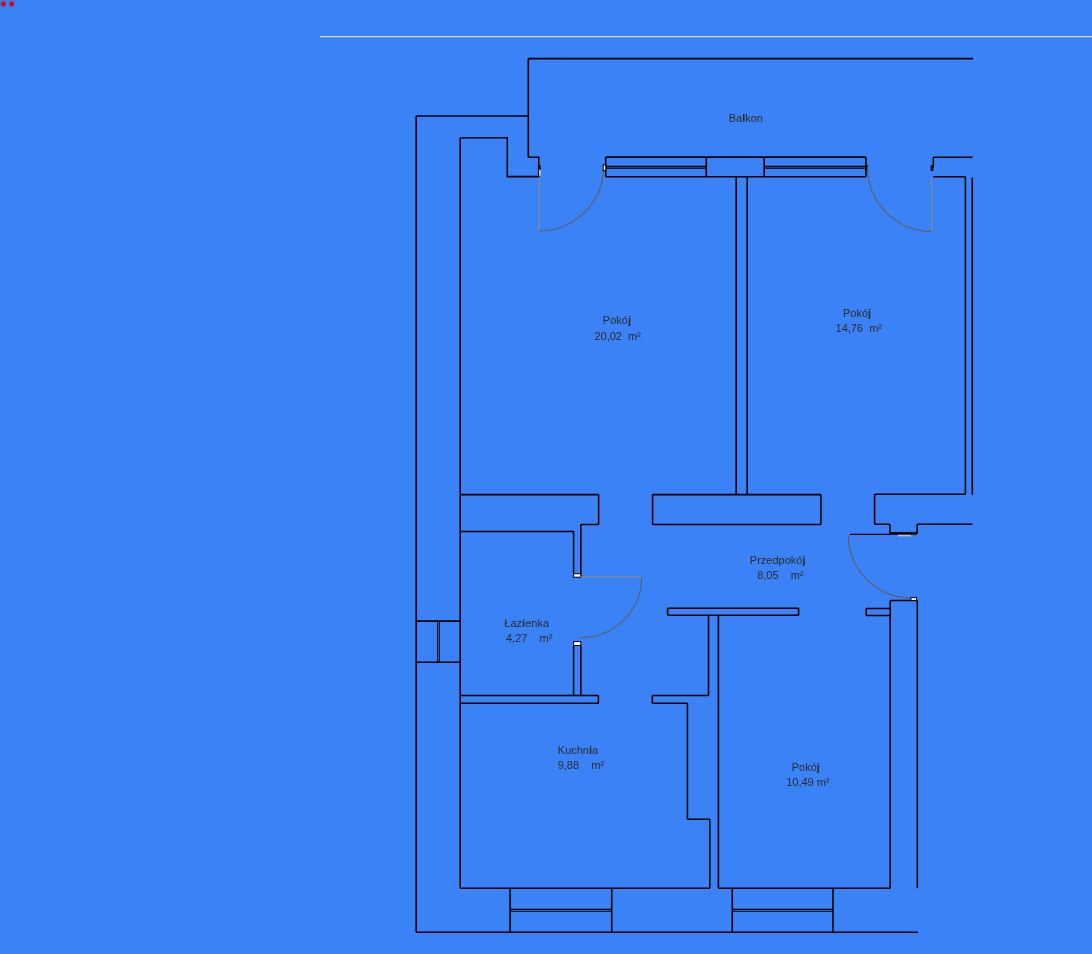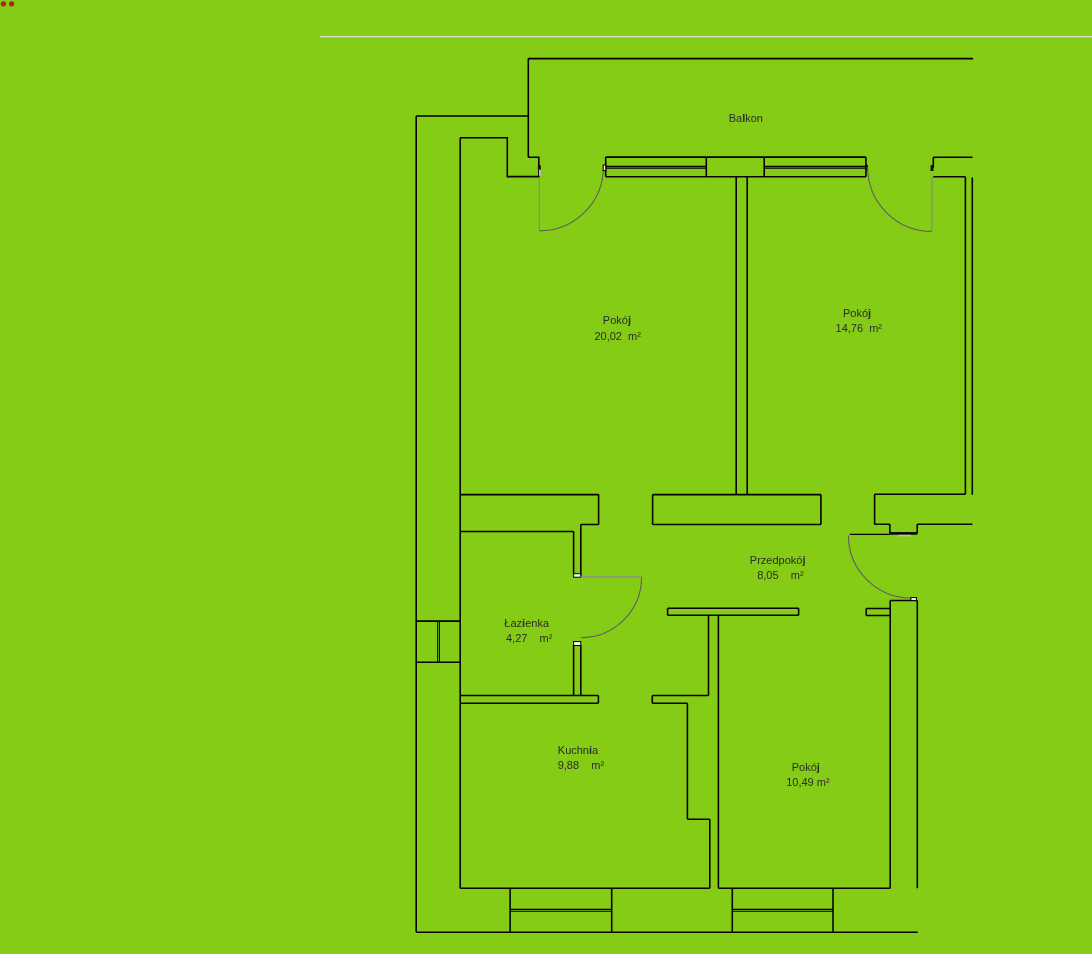--- a/index.html
+++ b/index.html
@@ -1,16 +1,16 @@
 <!DOCTYPE html>
 <html><head>
 <meta charset="utf-8">
 <style>
   html,body{margin:0;padding:0;background:#ffffff;}
-  .page{position:relative;width:1092px;height:954px;background:#84cc16;overflow:hidden;}
+  .page{position:relative;width:1092px;height:954px;background:#3b82f6;overflow:hidden;}
   svg{position:absolute;left:0;top:0;}
   text{font-family:"Liberation Sans",sans-serif;fill:#2c2c2c;}
 </style>
 </head>
 <body>
 <div class="page">
 <svg width="1092" height="954" viewBox="0 0 1092 954">
 <g fill="none" stroke="#000000" stroke-width="1.55" stroke-linecap="butt">
 
 <circle cx="3.4" cy="3.8" r="2.6" fill="#c2161f" stroke="none"></circle>

